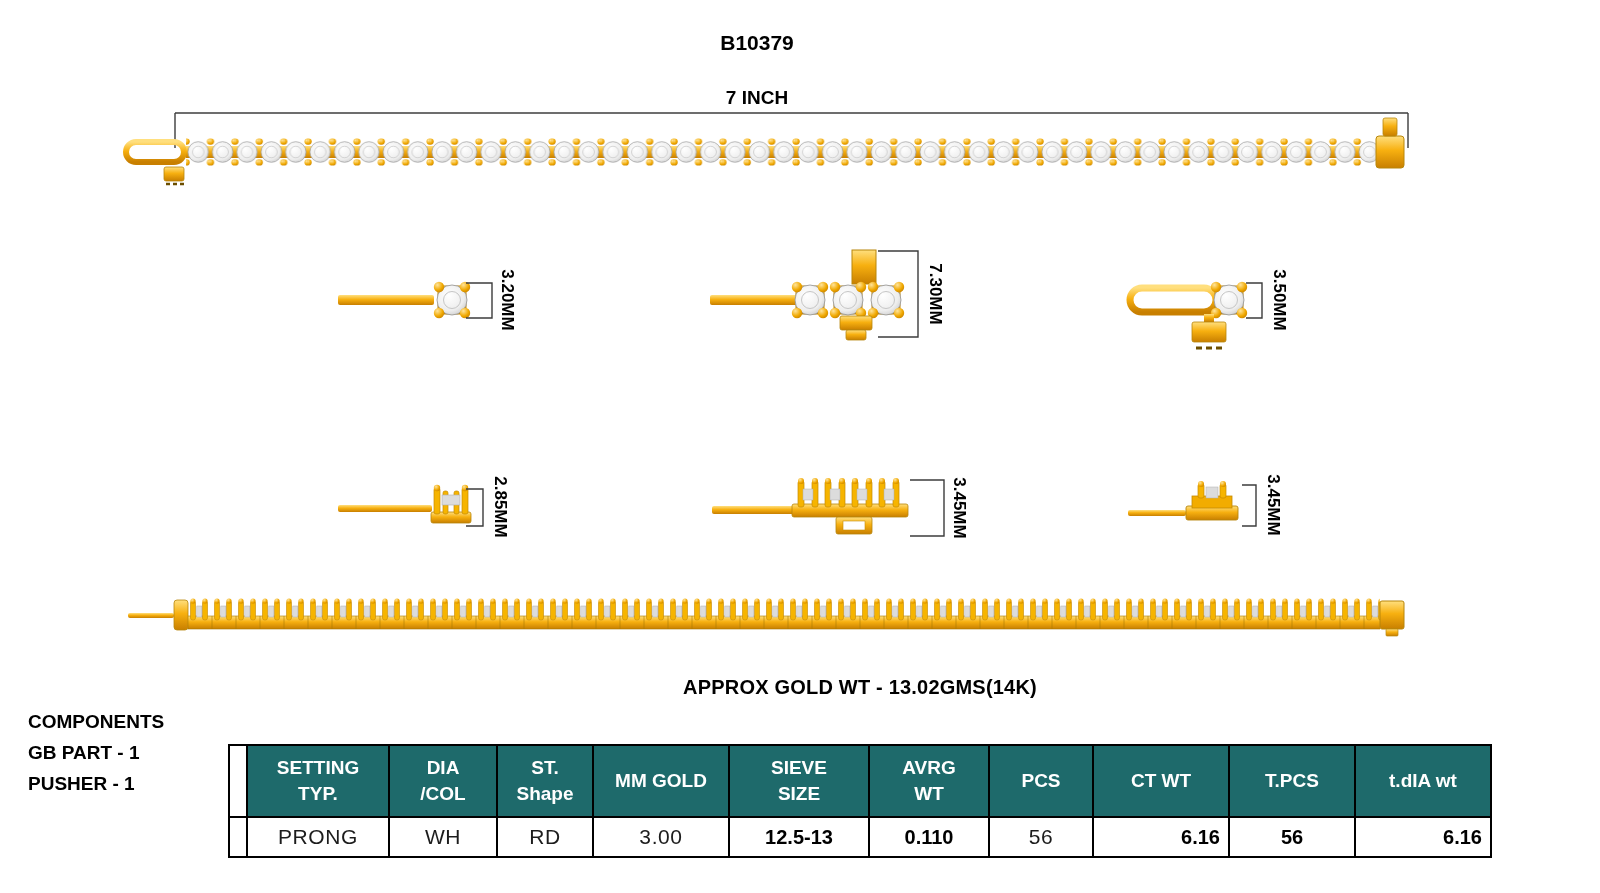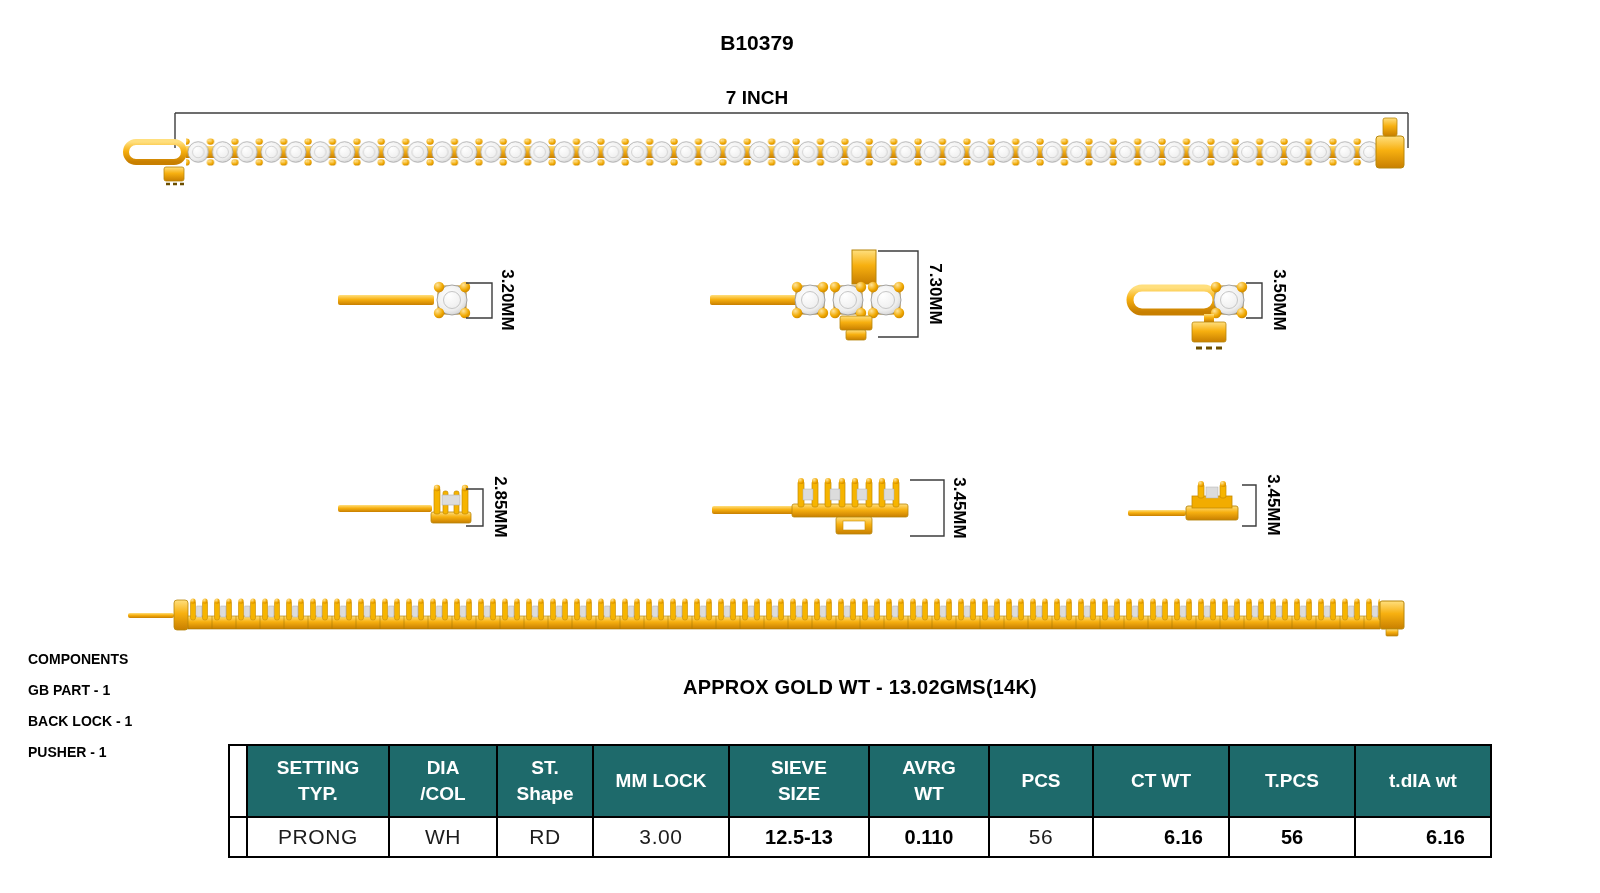--- a/index.html
+++ b/index.html
@@ -4,22 +4,22 @@
 <style>
   html,body{margin:0;padding:0;}
   body{
     width:1600px;height:893px;background:#ffffff;position:relative;overflow:hidden;
     font-family:"Liberation Sans",sans-serif;color:#000;
   }
   .sheet{position:absolute;inset:0;}
   svg text{font-family:"Liberation Sans",sans-serif;}
   .drawing{position:absolute;left:0;top:0;}
   .components{
-    position:absolute;left:28px;top:644px;width:200px;
-    font-weight:bold;font-size:14px;line-height:31px;color:#000;
+    position:absolute;left:28px;top:706px;width:200px;
+    font-weight:bold;font-size:19px;line-height:31px;color:#000;
   }
   .goldwt{
     position:absolute;left:460px;top:676px;width:800px;text-align:center;
     font-weight:bold;font-size:20px;letter-spacing:0.2px;
   }
   table.spec{
     position:absolute;left:228px;top:744px;border-collapse:collapse;table-layout:fixed;
     background:#fde047;
   }
   table.spec th{
@@ -27,21 +27,21 @@
     white-space:pre-line;line-height:26px;border:2px solid #000;
     height:70px;text-align:center;vertical-align:middle;padding:0 2px;
   }
   table.spec th.stub{background:#fff;}
   table.spec td{
     border:2px solid #000;font-size:20px;text-align:center;vertical-align:middle;
     height:38px;background:#fff;padding:0 4px;margin-left:35px;
   }
   table.spec td.lt{font-weight:400;font-size:21px;letter-spacing:0.6px;color:#1c1c1c;}
   table.spec td.bold{font-weight:bold;}
-  table.spec td.right{text-align:right;padding-right:25px;}
+  table.spec td.right{text-align:right;padding-right:8px;}
 </style>
 </head>
 <body>
 
 <div class="sheet">
 
   <svg class="drawing" width="1600" height="660" viewBox="0 0 1600 660">
     <defs>
       <linearGradient id="goldGrad" x1="0" y1="0" x2="0" y2="1">
         <stop offset="0" stop-color="#FFDF7E"></stop>
@@ -203,21 +203,20 @@
       <rect x="174" y="600" width="14" height="30" rx="3" fill="url(#goldGrad)" stroke="#B8860B" stroke-width="0.8"></rect>
       <rect x="188" y="597" width="1192" height="36" fill="url(#sideChain)"></rect>
       <rect x="1380" y="601" width="24" height="28" rx="2" fill="url(#goldGrad)" stroke="#B8860B" stroke-width="1"></rect>
       <rect x="1386" y="629" width="12" height="7" rx="1" fill="url(#goldGrad)" stroke="#B8860B" stroke-width="0.7"></rect>
     </g>
   </svg>
 
   <div class="components">
     <div>COMPONENTS</div>
     <div>GB PART - 1</div>
-    <div>BACK LOCK - 1</div>
     <div>PUSHER - 1</div>
   </div>
 
   <div class="goldwt">APPROX GOLD WT - 13.02GMS(14K)</div>
 
   <table class="spec">
     <colgroup>
       <col style="width:18px">
         <col style="width:142px">
         <col style="width:108px">
@@ -232,21 +231,21 @@
     </colgroup>
     <thead>
       <tr>
         <th class="stub"></th>
         <th>SETTING
 TYP.</th>
         <th>DIA
 /COL</th>
         <th>ST.
 Shape</th>
-        <th>MM LOCK</th>
+        <th>MM GOLD</th>
         <th>SIEVE
 SIZE</th>
         <th>AVRG
 WT</th>
         <th>PCS</th>
         <th>CT WT</th>
         <th>T.PCS</th>
         <th>t.dIA wt</th>
       </tr>
     </thead>

